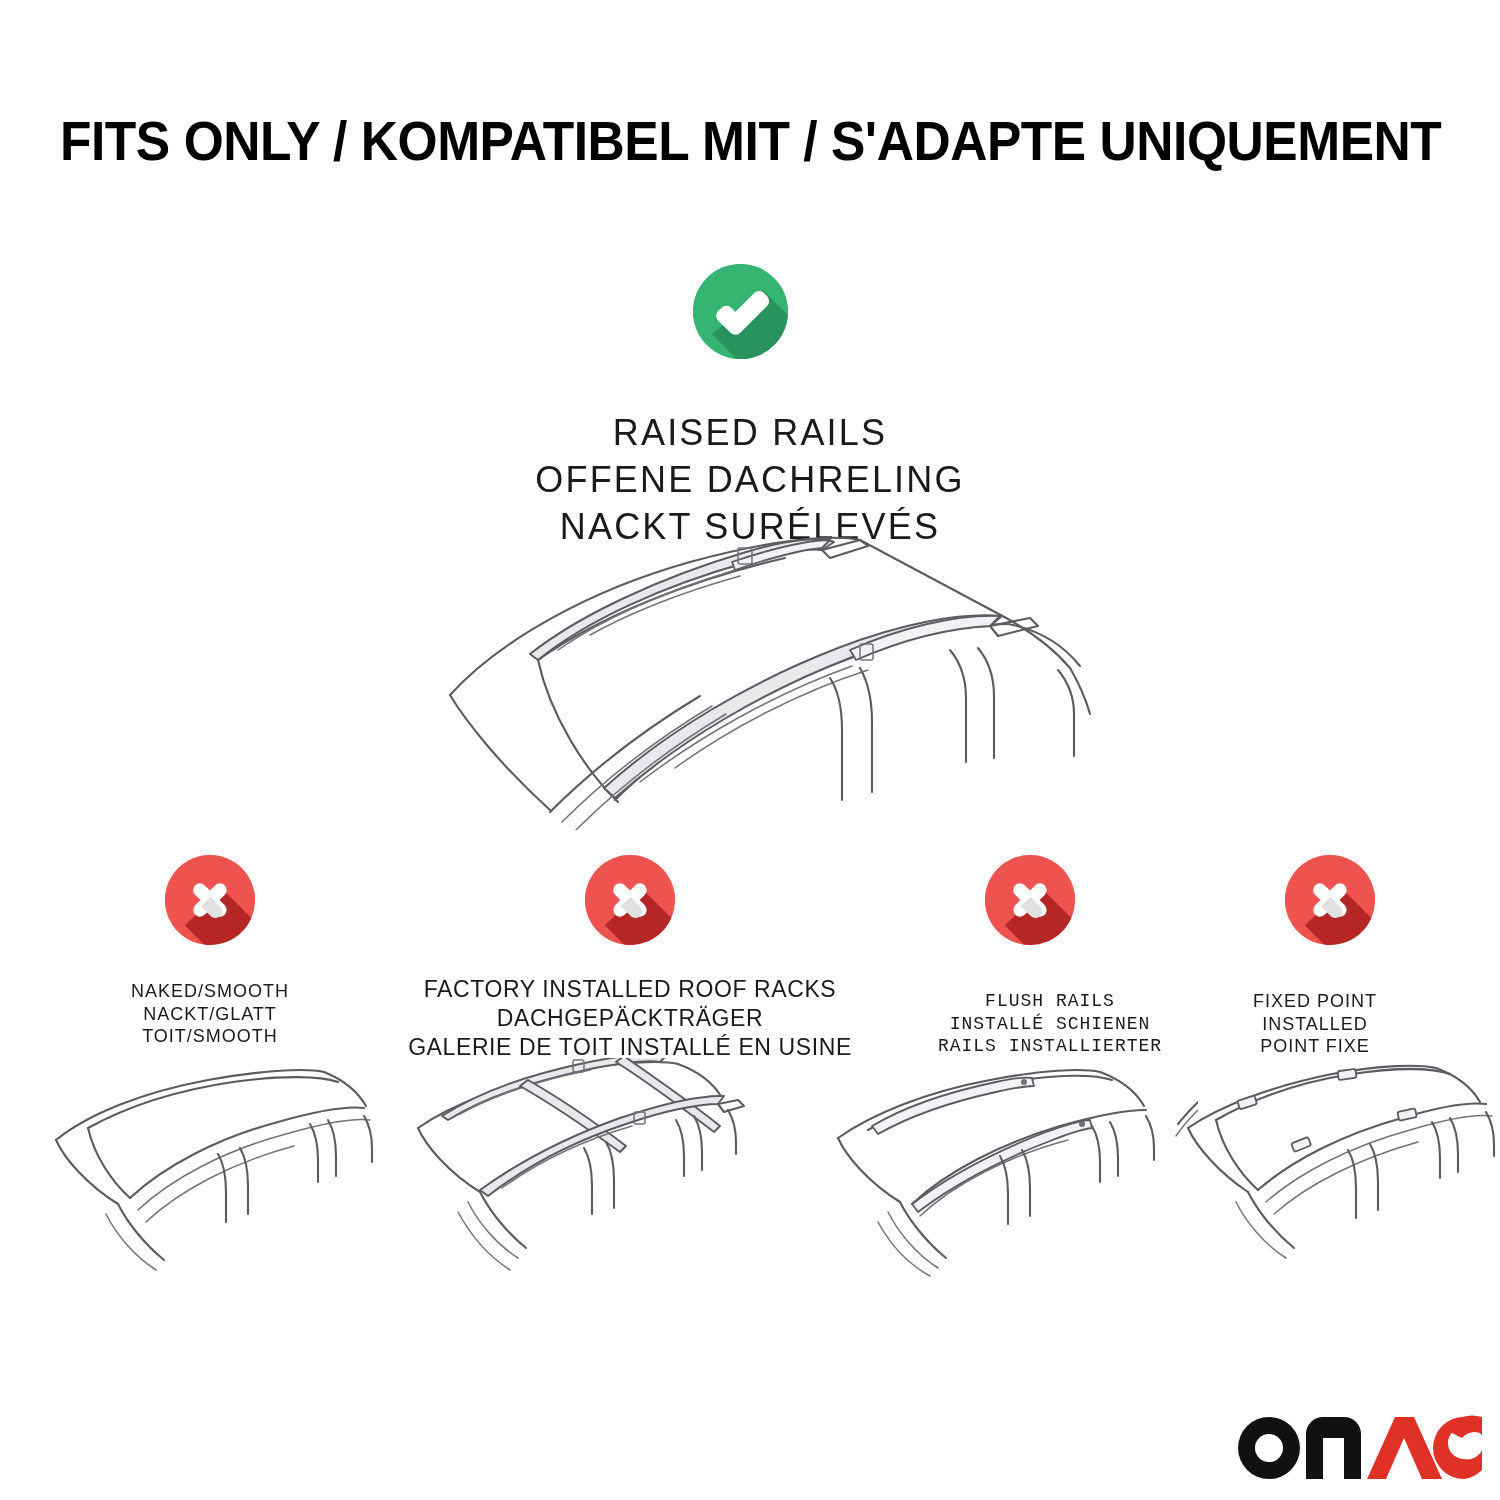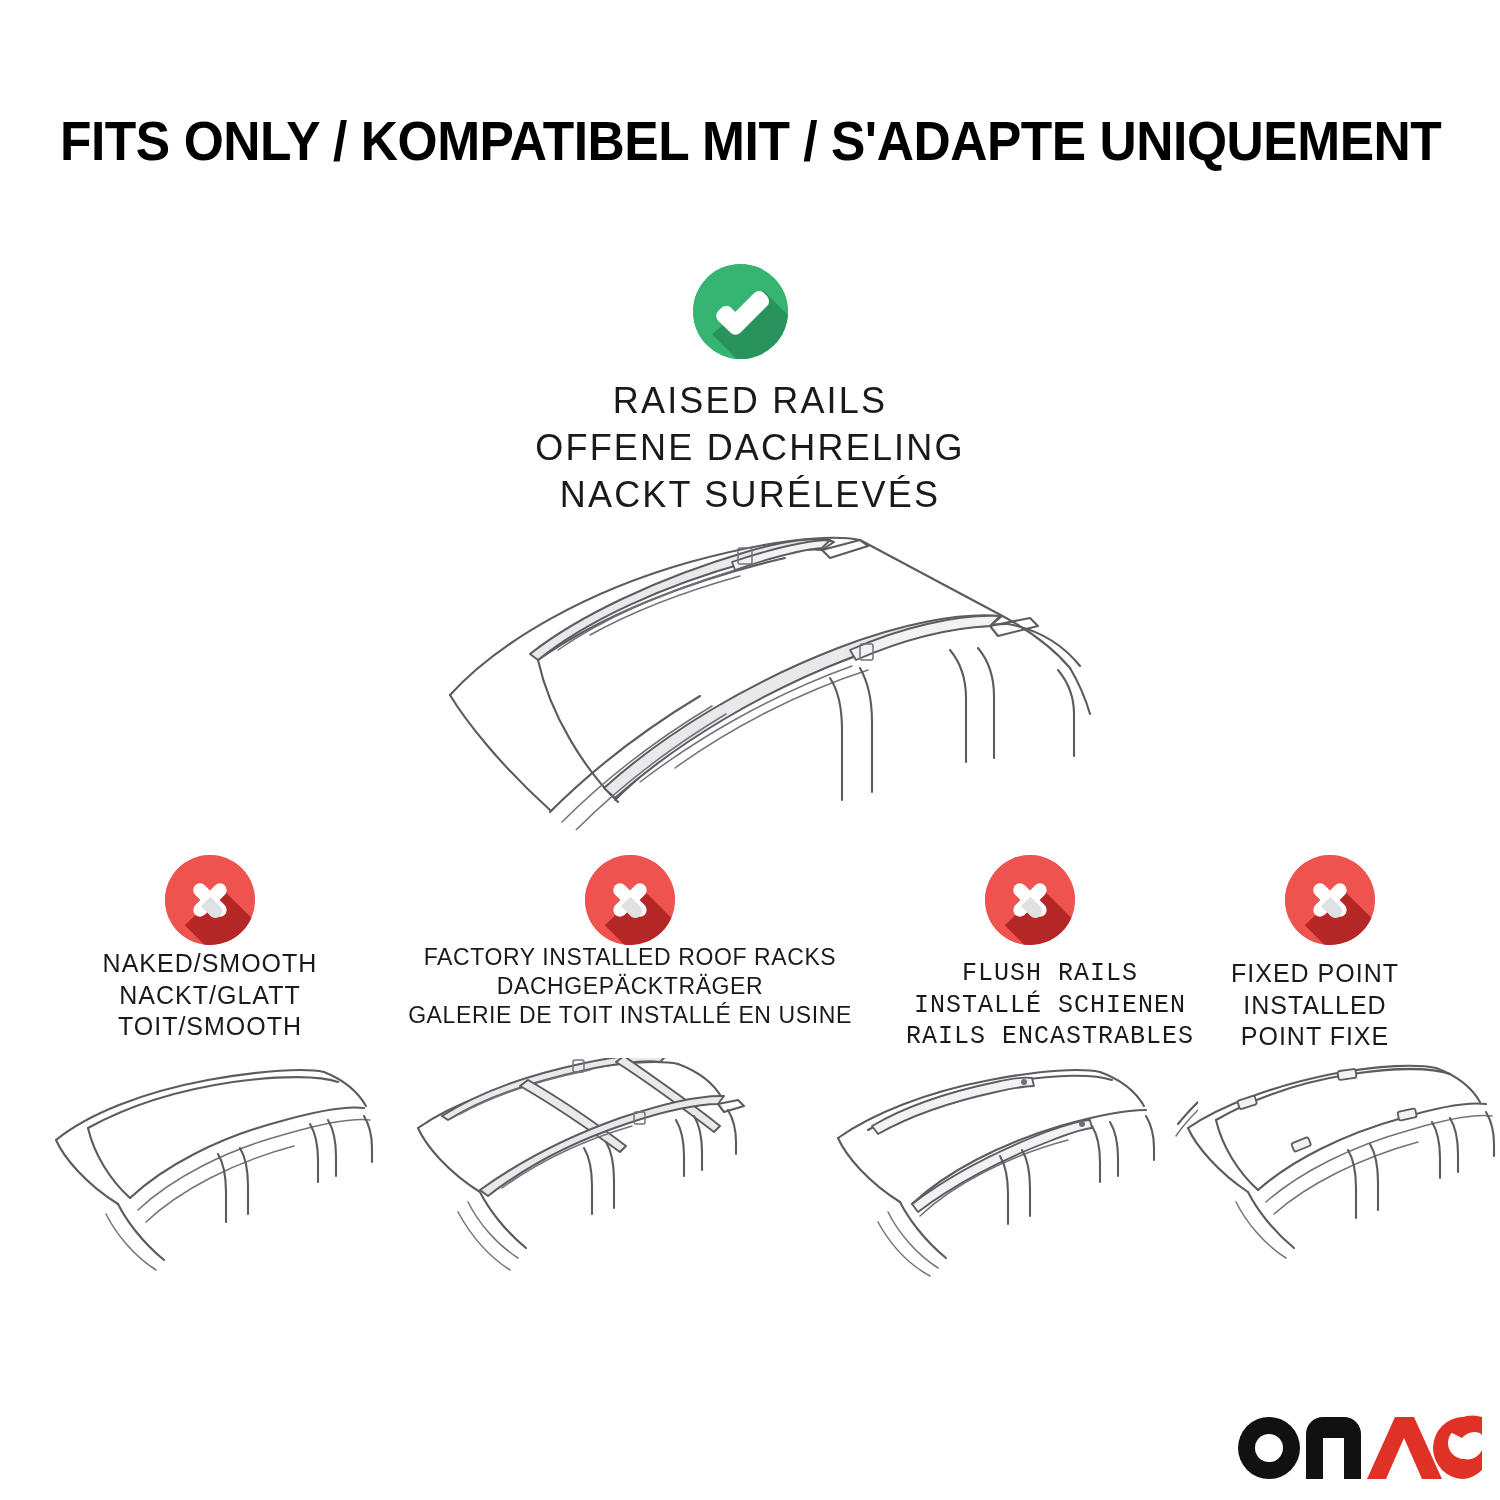--- a/index.html
+++ b/index.html
@@ -35,23 +35,24 @@
   
   .label{
     position:absolute;
     text-align:center;
     color:#1a1a1a;
     font-family:"Liberation Sans", sans-serif;
     font-weight:400;
     letter-spacing:1.4px;
     line-height:1.30;
     white-space:nowrap;
+    margin-top:32px;
   }
   .label.big{font-size:36px;letter-spacing:2.2px;line-height:1.30;}
-  .label.small{font-size:25px;letter-spacing:1.0px;line-height:1.26;}
+  .label.small{font-size:18px;letter-spacing:1.0px;line-height:1.26;}
   .label.xsmall{font-size:23px;letter-spacing:0.6px;line-height:1.26;}
   .label div{display:block;}
 
   
   .illus{position:absolute;}
   .illus svg{display:block;width:100%;height:100%;}
   .ln{fill:none;stroke:#5b5b60;stroke-width:2.1;stroke-linecap:round;stroke-linejoin:round;}
   .ln-thin{fill:none;stroke:#72727a;stroke-width:1.5;stroke-linecap:round;stroke-linejoin:round;}
   .fillgrey{fill:#e9e9ec;stroke:#5b5b60;stroke-width:2.0;stroke-linejoin:round;}
   .fillgrey2{fill:#f2f2f4;stroke:#5b5b60;stroke-width:1.8;stroke-linejoin:round;}
@@ -215,21 +216,21 @@
       <circle cx="50" cy="50" r="50" fill="#ee5350"></circle>
       <path d="M64 38 L100 74 L100 100 L44 100 L22 78 Z" fill="#b02323" opacity="0.92"></path>
       <path d="M33.5 26.5 a7.5 7.5 0 0 1 10.6 0 L50 32.4 L55.9 26.5 a7.5 7.5 0 0 1 10.6 10.6 L60.6 43 L66.5 48.9 a7.5 7.5 0 0 1 -10.6 10.6 L50 53.6 L44.1 59.5 a7.5 7.5 0 0 1 -10.6 -10.6 L39.4 43 L33.5 37.1 a7.5 7.5 0 0 1 0 -10.6 Z" fill="#ffffff" transform="translate(0,7)"></path>
       <path d="M50.5 46.5 L61.5 57.5 a7.5 7.5 0 0 1 -10.6 10.6 L40 57 Z" fill="#dfe1e2"></path>
     </svg>
   </div>
 
   <div class="label small" style="left:860px;top:958px;width:380px;font-family:Liberation Mono, monospace;">
     <div>FLUSH RAILS</div>
     <div>INSTALLÉ SCHIENEN</div>
-    <div>RAILS ENCASTRABLES</div>
+    <div>RAILS INSTALLIERTER</div>
   </div>
 
   <div class="illus" style="left:828px;top:1062px;width:370px;height:215px;">
     <svg viewBox="0 0 370 215" xmlns="http://www.w3.org/2000/svg">
       <path class="ln" d="M10 76 C44 52 98 30 162 18 C214 8 254 6 272 10"></path>
       <path class="ln" d="M10 76 C18 94 40 120 72 140"></path>
       <path class="ln" d="M272 10 C294 18 308 30 316 44"></path>
       <path class="ln" d="M40 68 C78 46 126 30 182 20 C230 12 266 12 284 18"></path>
 
       <path class="fillgrey2" d="M44 64 C78 44 120 30 168 20 C186 16 198 15 204 16 L206 24 C198 24 186 26 168 30 C122 40 82 54 50 72 Z"></path>

